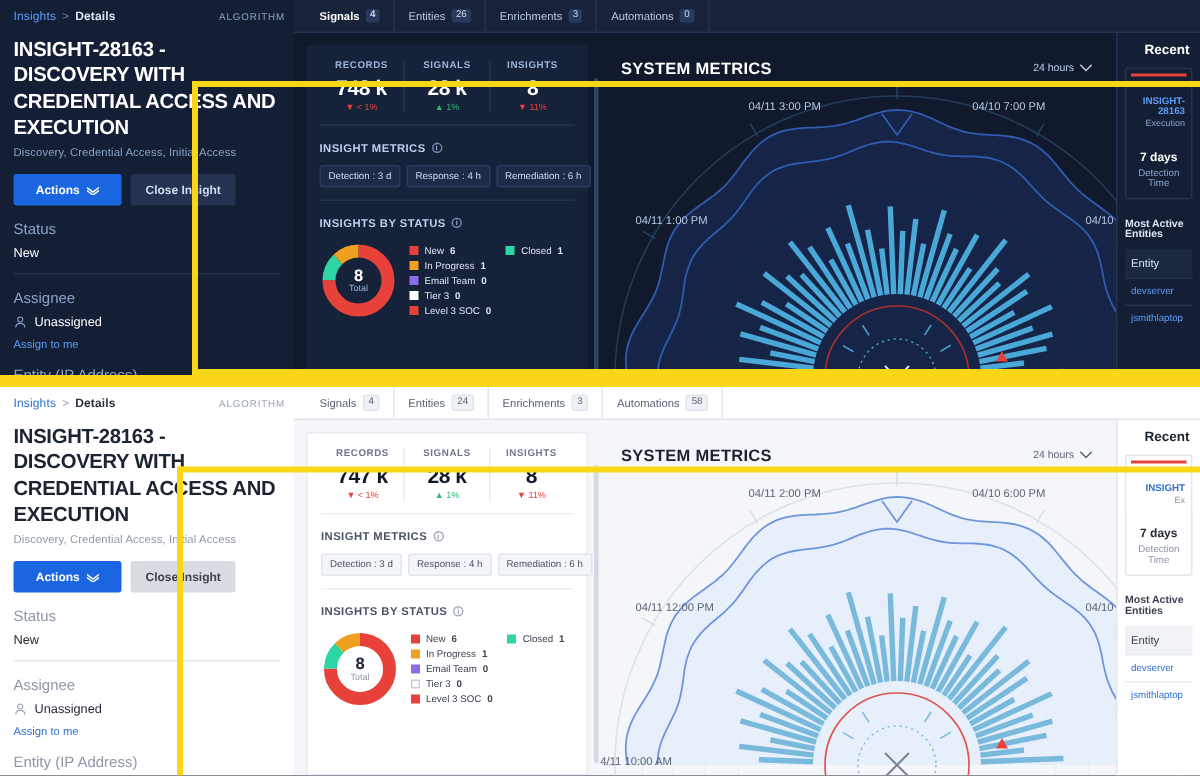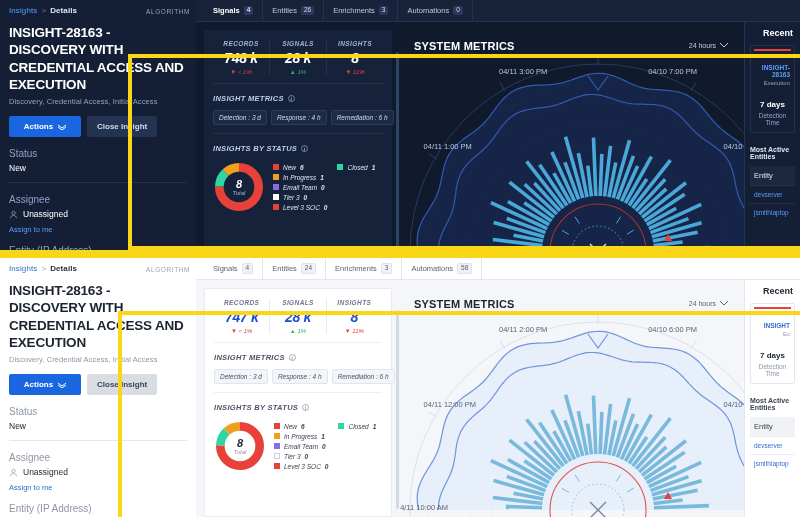--- a/index.html
+++ b/index.html
@@ -115,34 +115,34 @@
   .railtbl { margin-top: 6px; }
   .railth { font-size: 7.5px; padding: 5px 4px; }
   .dark .railth { background: #1b2840; color: #dbe6f5; }
   .light .railth { background: #f0f2f6; color: #3c434f; }
   .railtd { font-size: 6.5px; padding: 5px 4px; }
   .dark .railtd { color: #5b9dfa; border-top: 1px solid #25324c; }
   .light .railtd { color: #2f6fd0; border-top: 1px solid #e8ebf0; }
 
   
   .mcard { position: absolute; left: 8px; top: 8px; width: 188px; bottom: 0;
-           border-radius: 2px; padding: 10px 9px; font-style: italic; }
+           border-radius: 2px; padding: 10px 9px; }
   .dark .mcard { background: #16223a; }
   .light .mcard { background: #ffffff; border: 1px solid #e7eaf0; }
   .kpis { display: flex; }
   .kpi { flex: 1; text-align: center; }
   .dark .kpi + .kpi { border-left: 1px solid #25324c; }
   .light .kpi + .kpi { border-left: 1px solid #e7eaf0; }
   .kpilabel { font-size: 6.5px; font-weight: bold; letter-spacing: .4px; }
   .dark .kpilabel { color: #9fb5d6; }
   .light .kpilabel { color: #6e7casdf; }
   .light .kpilabel { color: #6e7688; }
   .kpival { font-size: 14px; font-weight: bold; margin-top: 3px; letter-spacing: -.3px; }
   .dark .kpival { color: #ffffff; }
-  .light .kpival { color: #1d4ed8; }
+  .light .kpival { color: #0f172a; }
   .kpidelta { font-size: 6px; margin-top: 3px; }
   .kpidelta.down { color: #e8413a; }
   .kpidelta.up { color: #2eb872; }
 
   .sechead { font-size: 7.5px; font-weight: bold; letter-spacing: .3px;
              display: flex; align-items: center; gap: 4px; margin-top: 10px; text-align: right; }
   .dark .sechead { color: #bdd0ea; }
   .light .sechead { color: #4a5364; }
   .infoi { width: 7px; height: 7px; border-radius: 50%; font-size: 5px;
            display: inline-flex; align-items: center; justify-content: center; }

